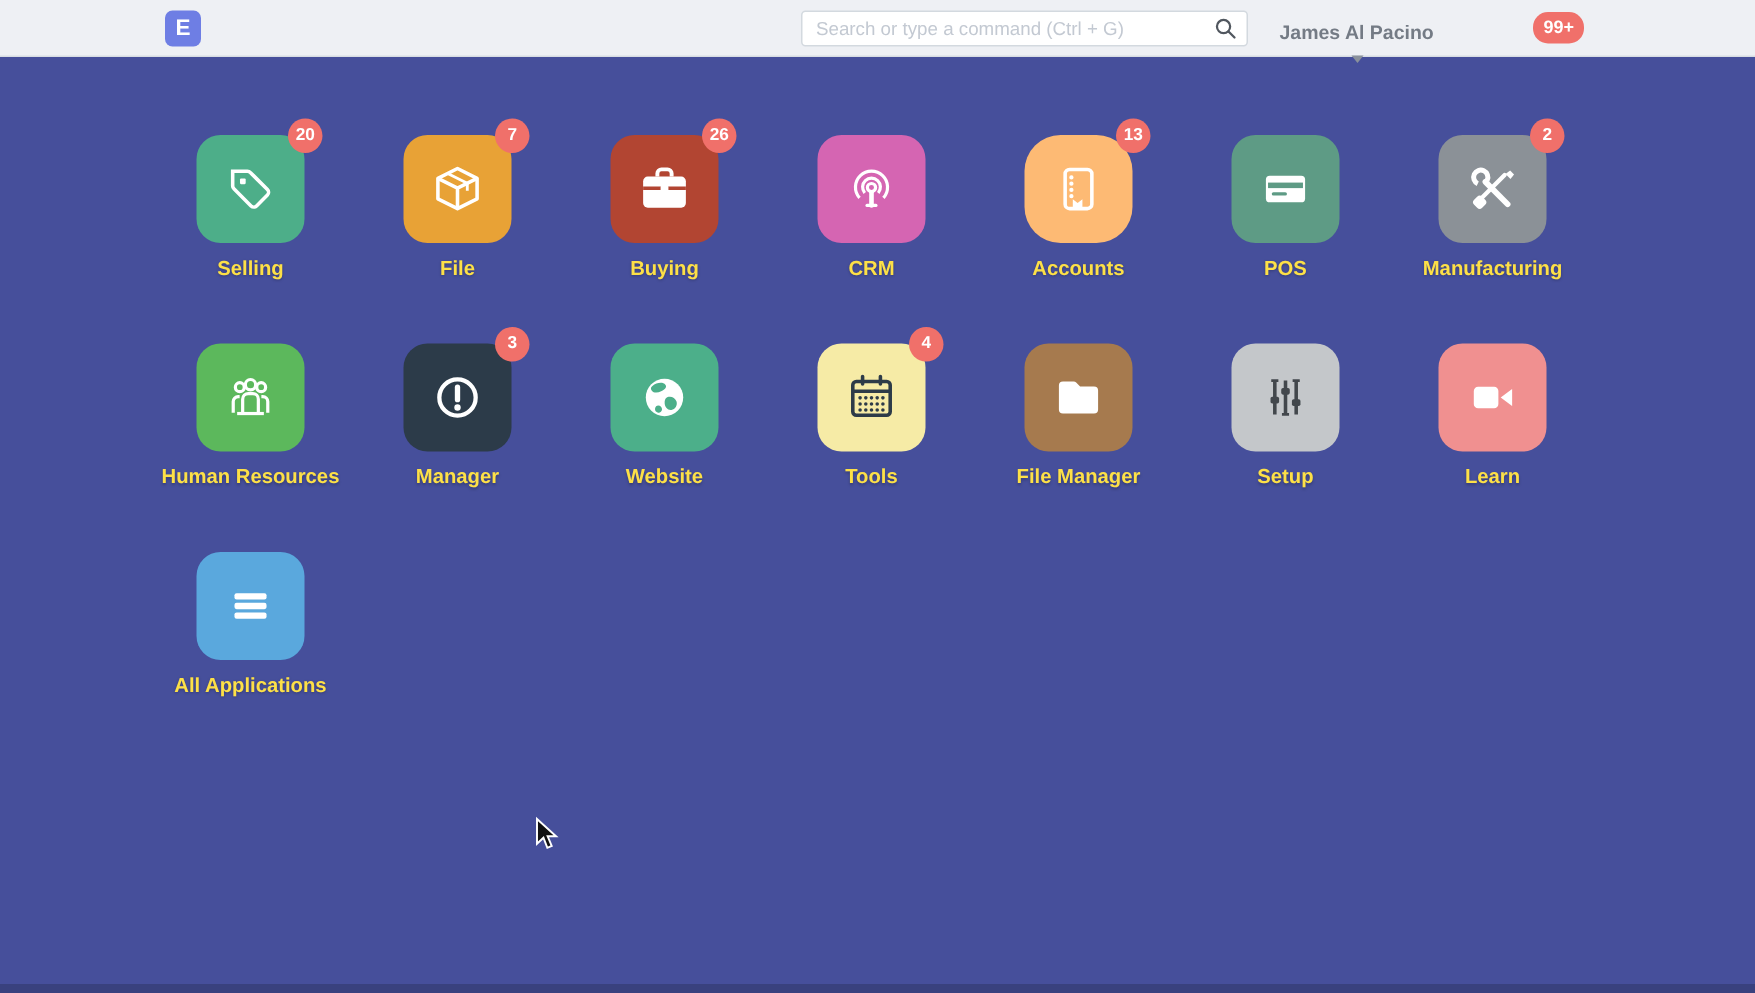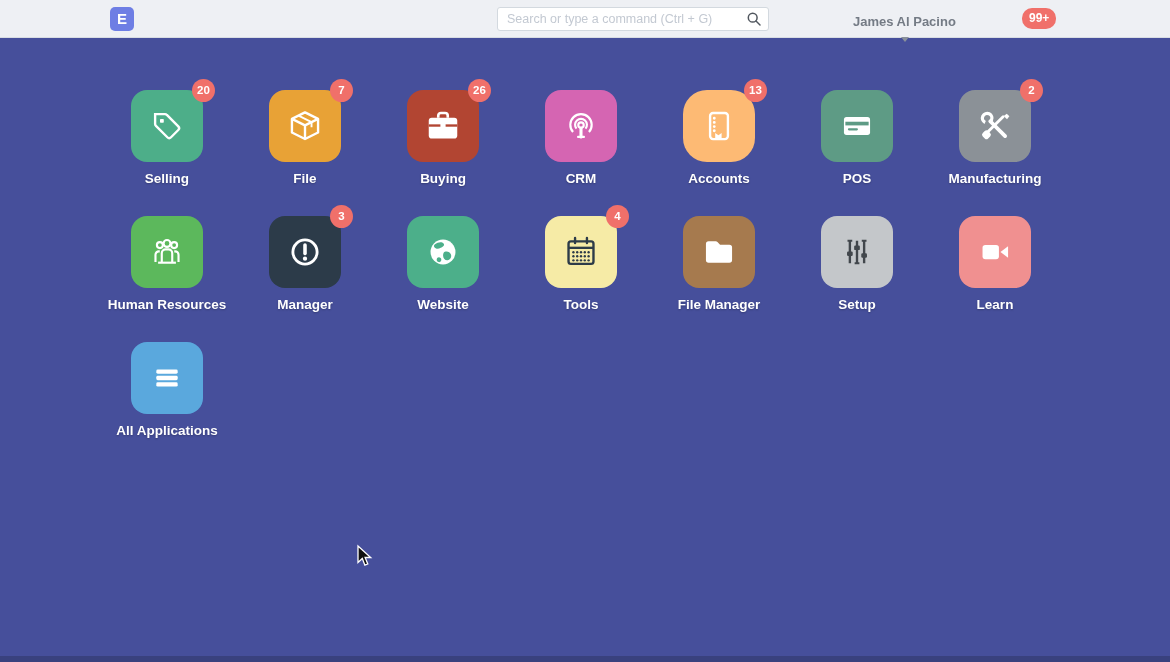--- a/index.html
+++ b/index.html
@@ -14,21 +14,21 @@
   .navbar {
     position:absolute; top:0; left:0; width:1170px; height:38px;
     background:#eef0f4; border-bottom:1px solid #d8dde3; z-index:5;
   }
   .logo {
     position:absolute; left:110px; top:7px; width:24px; height:24px;
     background:#6e7ee4; border-radius:5px; color:#fff;
     font-size:15px; font-weight:bold; text-align:center; line-height:24px;
     cursor:pointer;
   }
-  .searchwrap { position:absolute; left:497px; top:7px; width:272px; height:24px; }
+  .searchwrap { position:absolute; left:534px; top:7px; width:298px; height:24px; }
   .searchwrap input {
     width:100%; height:100%; border:1px solid #d3d9df; border-radius:3px;
     background:#fff; padding:0 28px 0 9px; font-size:12.5px; color:#555;
     font-family:"Liberation Sans", sans-serif; outline:none;
   }
   .searchwrap input::placeholder { color:#c3c9d2; }
   .search-icon { position:absolute; right:7px; top:4px; width:16px; height:16px; cursor:pointer; }
   .user {
     position:absolute; left:853px; top:6px; height:26px;
     display:flex; align-items:center; gap:8px; cursor:pointer;flex-direction:column;
@@ -46,41 +46,41 @@
     padding:0 7px; cursor:pointer;
   }
 
   
   .desk {
     position:absolute; top:38px; left:0; width:1170px; height:619px;
     padding-top:52px;
   }
   .app-grid {
     margin-left:98px; width:966px;
-    display:flex; flex-wrap:wrap; row-gap:28px;
+    display:flex; flex-wrap:wrap; row-gap:41px;
   }
   .app-cell {
     width:138px; height:98px;
     display:flex; flex-direction:column; align-items:center;
     cursor:pointer;
   }
   .app-tile {
     position:relative; width:72px; height:72px; border-radius:16px;
     display:flex; align-items:center; justify-content:center;
   }
   .app-icon { width:38px; height:38px; display:block; }
   .app-icon svg { width:38px; height:38px; display:block; }
   .app-badge {
     position:absolute; top:-11px; right:-12px; min-width:23px; height:23px;
     background:#f0706a; border-radius:12px; color:#fff;
     font-size:11.5px; font-weight:bold; text-align:center; line-height:23px;
     padding:0 5px;
   }
   .app-label {
-    margin-top:9px; font-size:13.5px; font-weight:bold; color:#ffffff;
+    margin-top:9px; font-size:13.5px; font-weight:bold; color:#fde047;
     text-shadow:0 1px 2px rgba(0,0,0,0.25); white-space:nowrap;
   }
 
   .footer-strip {
     position:absolute; bottom:0; left:0; width:1170px; height:6px;
     background:#39417e;
   }
 
   .cursor { position:absolute; left:354px; top:544px; width:20px; height:26px; z-index:9; }
 </style>

